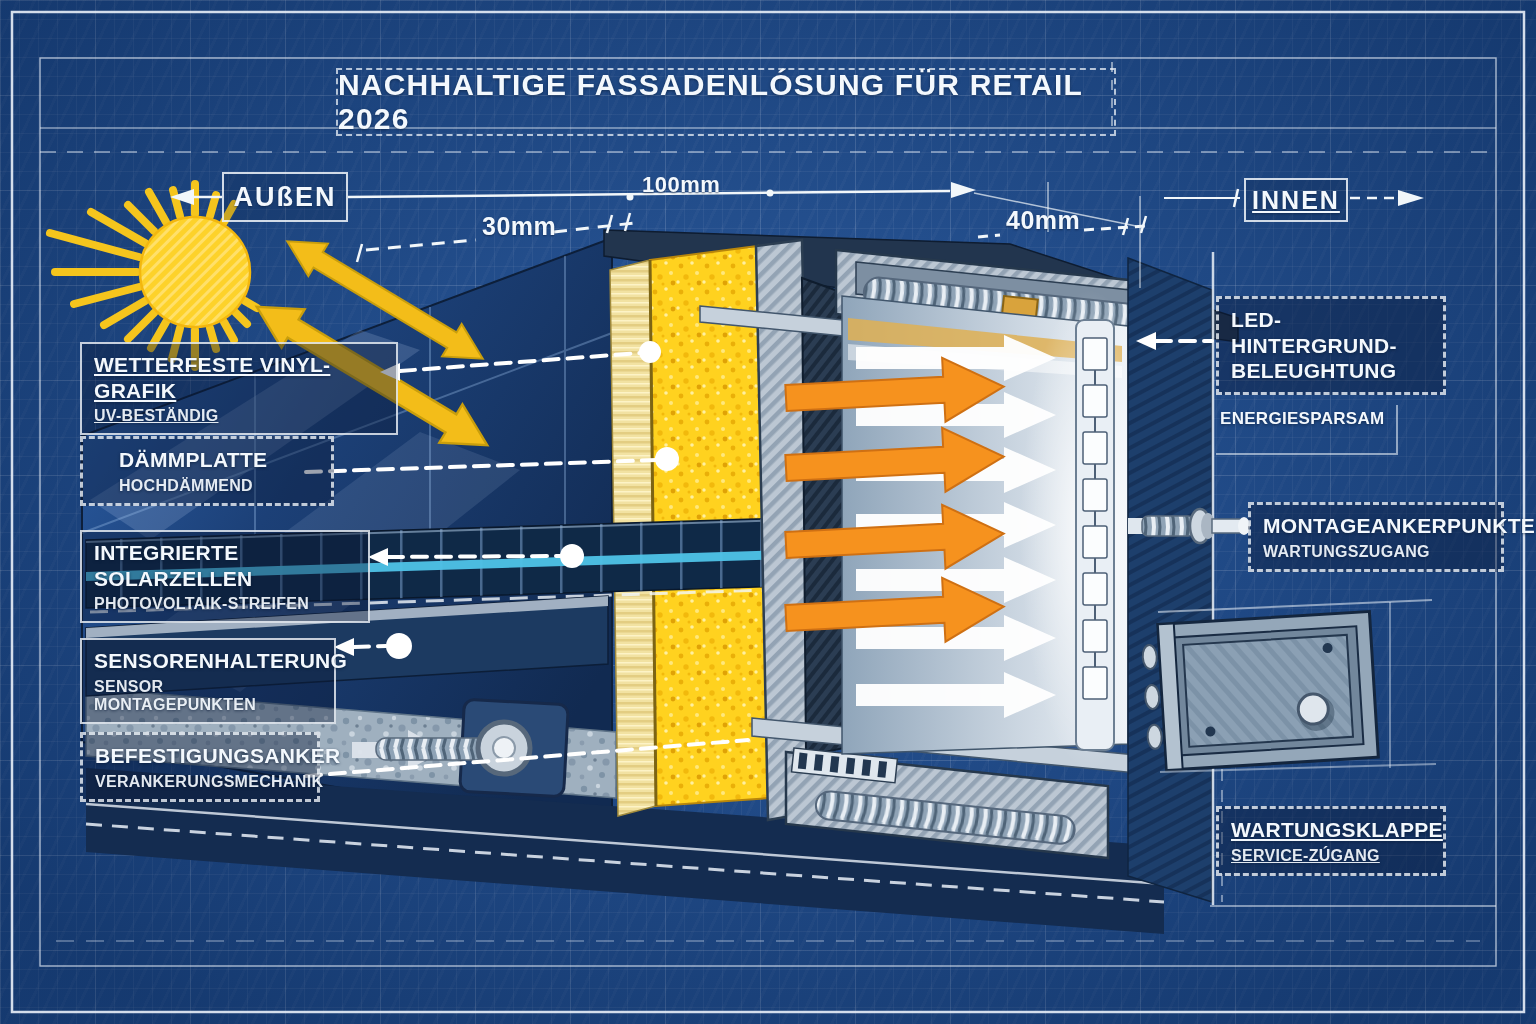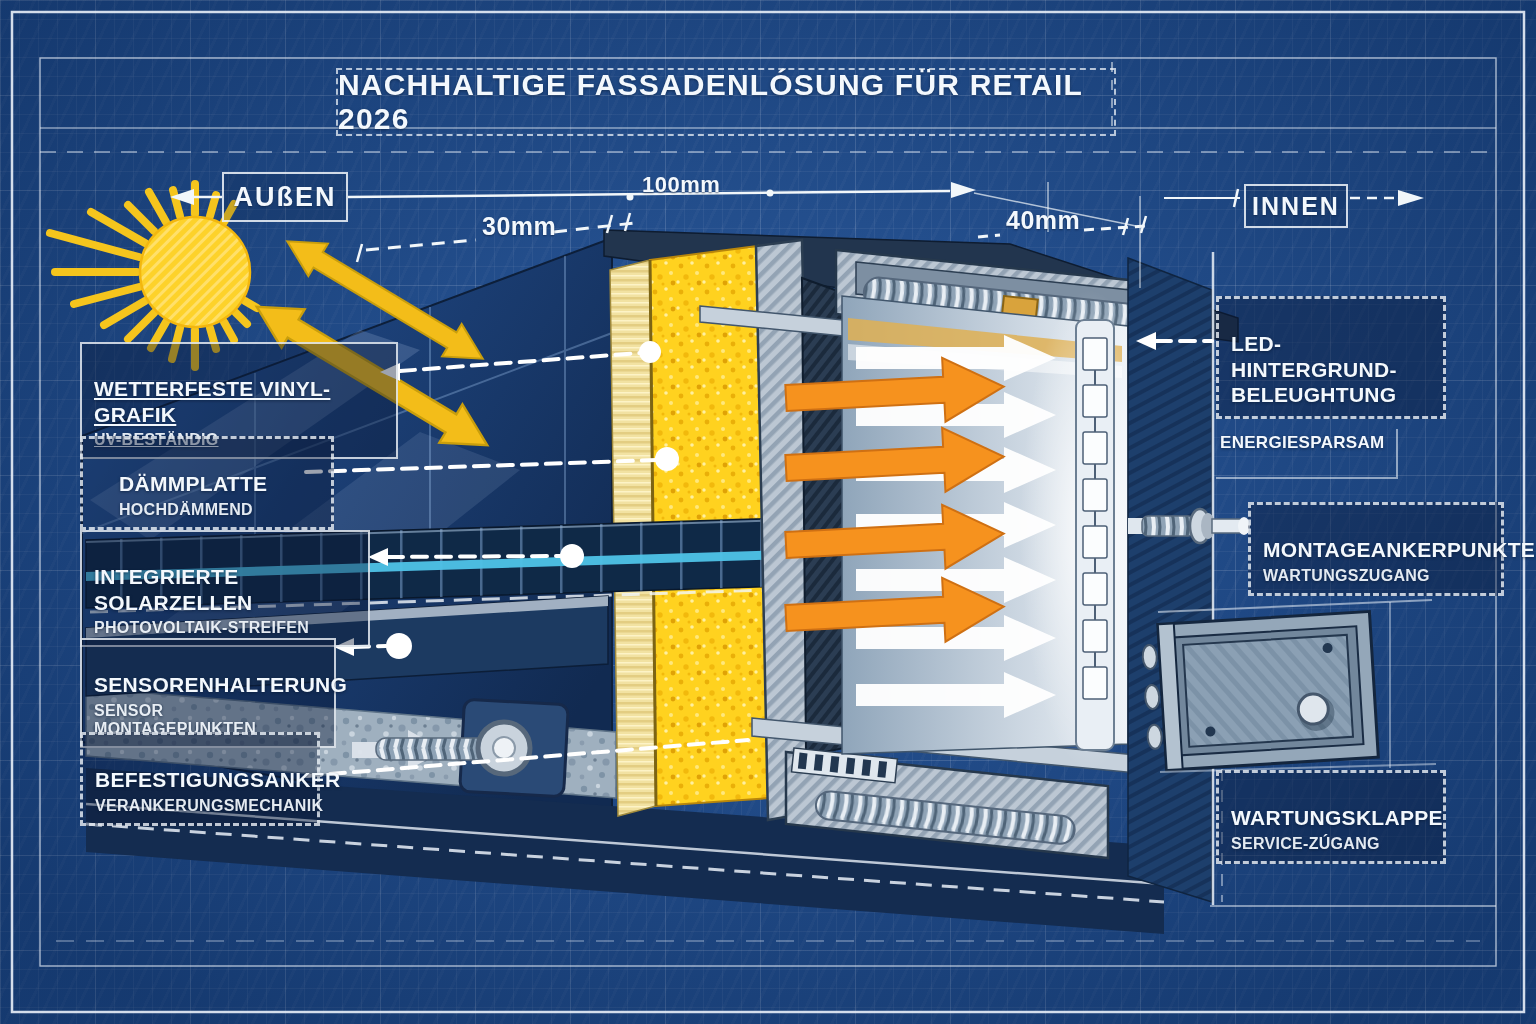--- a/index.html
+++ b/index.html
@@ -33,21 +33,21 @@
     border:2.5px solid rgba(242,247,252,0.85); letter-spacing:2px;
     text-shadow:0 1px 2px rgba(8,24,50,0.5); background:rgba(10,28,58,0.18);
   }
   .dim-text { position:absolute; z-index:2; letter-spacing:0.5px; text-shadow:0 1px 2px rgba(8,24,50,0.6); }
   .co-box {
     position:absolute; z-index:2; color:#f3f8fd; background:rgba(9,26,56,0.40);
     padding:8px 12px;
   }
   .b-solid  { border:2px solid rgba(242,247,252,0.8); }
   .b-dashed { border:3px dashed rgba(242,247,252,0.78); }
-  .co-title { font-size:21px; font-weight:bold; letter-spacing:0.3px; line-height:1.22; text-shadow:0 1px 3px rgba(8,24,50,0.65);margin-top:24px; }
+  .co-title { font-size:21px; font-weight:bold; letter-spacing:0.3px; line-height:1.22; text-shadow:0 1px 3px rgba(8,24,50,0.65); }
   .co-sub   { font-size:16px; font-weight:bold; opacity:0.93; margin-top:4px; letter-spacing:0.3px; text-shadow:0 1px 3px rgba(8,24,50,0.65); }
   .r1-wrap { position:absolute; left:1216px; top:296px; width:236px; z-index:2; }
   .r1-sub {
     color:#f3f8fd; font-size:17px; font-weight:bold; letter-spacing:0.3px;
     margin-top:10px; padding:4px 12px 24px 4px; display:inline-block;
     border-right:2px solid rgba(242,247,252,0.55);
     border-bottom:2px solid rgba(242,247,252,0.55);
     text-shadow:0 1px 3px rgba(8,24,50,0.65);
   }
 </style>
@@ -379,21 +379,21 @@
     </g>
   </svg>
 
   <div class="title-box">
     <span class="title-text txt">NACHHALTIGE FASSADENLÓSUNG FÜR RETAIL 2026</span>
   </div>
 
   <div class="io-box txt" style="left:222px; top:172px; width:122px; height:46px; font-size:27px;">
     <span>AUßEN</span>
   </div>
-  <div class="io-box txt" style="left:1244px; top:184px; width:100px; height:40px; font-size:25px;">
+  <div class="io-box txt" style="left:1244px; top:178px; width:100px; height:40px; font-size:25px;text-decoration:underline;">
     <span>INNEN</span>
   </div>
 
   <div class="dim-text txt" style="left:482px; top:212px; font-size:25px;">30mm</div>
   <div class="dim-text txt" style="left:642px; top:172px; font-size:22px;">100mm</div>
   <div class="dim-text txt" style="left:1006px; top:206px; font-size:25px;">40mm</div>
 
   <div class="co-box b-solid" style="left:80px; top:342px; width:290px;text-decoration:underline;">
     <div class="co-title">WETTERFESTE VINYL-GRAFIK</div>
     <div class="co-sub">UV-BESTÄNDIG</div>
@@ -418,17 +418,17 @@
   <div class="r1-wrap">
     <div class="co-box b-dashed" style="position:static; width:200px;">
       <div class="co-title">LED-HINTERGRUND-BELEUGHTUNG</div>
     </div>
     <div class="r1-sub">ENERGIESPARSAM</div>
   </div>
   <div class="co-box b-dashed" style="left:1248px; top:502px; width:226px;">
     <div class="co-title">MONTAGEANKERPUNKTE</div>
     <div class="co-sub">WARTUNGSZUGANG</div>
   </div>
-  <div class="co-box b-dashed" style="left:1216px; top:770px; width:200px;">
+  <div class="co-box b-dashed" style="left:1216px; top:806px; width:200px;text-decoration:underline;">
     <div class="co-title">WARTUNGSKLAPPE</div>
     <div class="co-sub">SERVICE-ZÚGANG</div>
   </div>
 </div>
 
 </body></html>

